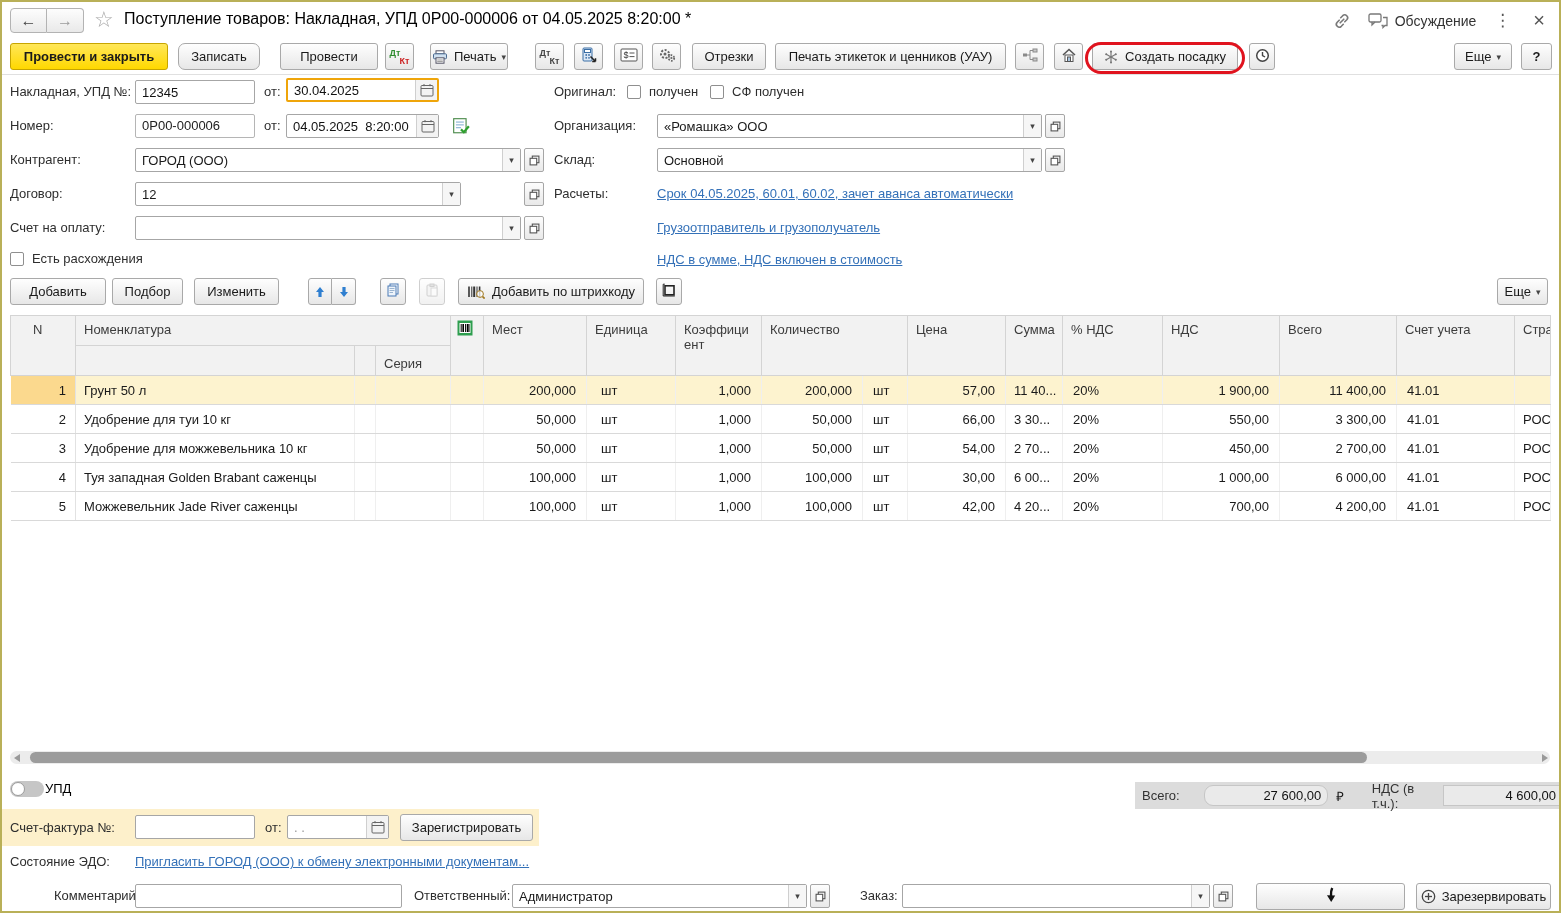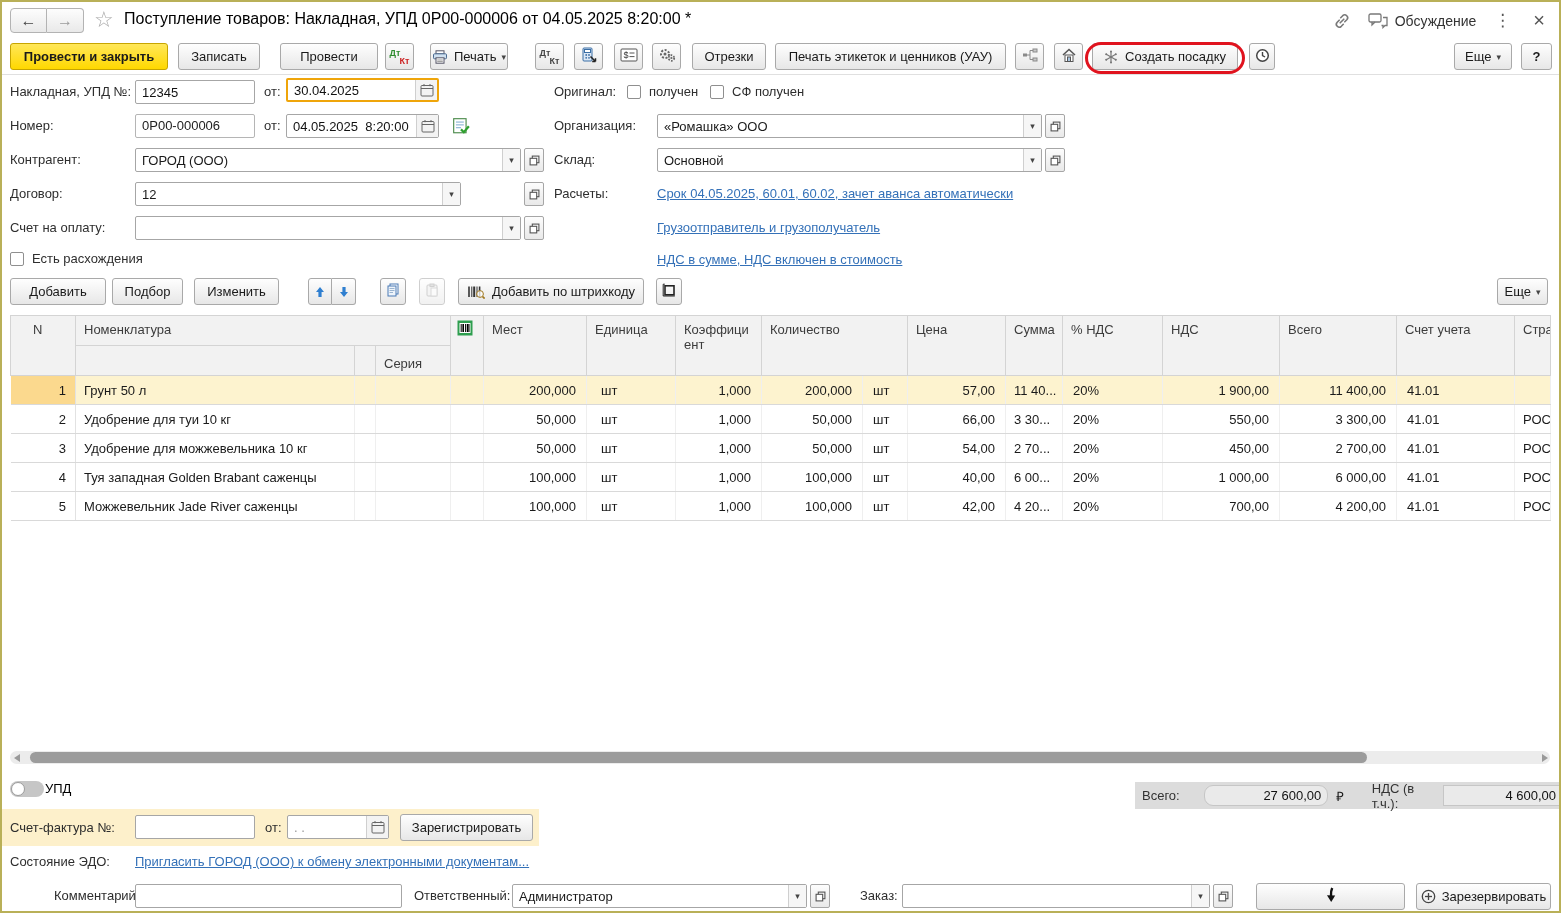--- a/index.html
+++ b/index.html
@@ -139,21 +139,21 @@
         </span>
         <span>Обсуждение</span>
       </span>
       <span class="kebab">⋮</span>
       <span class="closex">×</span>
     </div>
   </div>
 
   <div class="toolbar">
     <div class="btn primary" style="left:8px;width:158px;">Провести и закрыть</div>
-    <div class="btn" style="left:176px;width:82px;">Записать</div>
+    <div class="btn" style="left:176px;width:82px;border-radius:7px;">Записать</div>
     <div class="btn" style="left:278px;width:98px;">Провести</div>
     <div class="btn iconbtn" style="left:383px;">
       <span class="dtkt">
           <span class="dt">Дт</span>
           <span class="kt">Кт</span>
         </span>
     </div>
     <div class="btn" style="left:428px;width:78px;">
       <span class="icon-inline" style="margin-right:6px;">
         <svg width="16" height="14" viewBox="0 0 16 14">
@@ -541,21 +541,21 @@
       <td class="c-n">4</td>
       <td style="padding-left:8px;">Туя западная Golden Brabant саженцы</td>
       <td></td>
       <td></td>
       <td></td>
       <td class="num">100,000</td>
       <td style="padding-left:14px;">шт</td>
       <td class="num">1,000</td>
       <td class="num">100,000</td>
       <td>шт</td>
-      <td class="num">40,00</td>
+      <td class="num">30,00</td>
       <td style="padding:0 4px 0 8px;">6 00...</td>
       <td>20%</td>
       <td class="num">1 000,00</td>
       <td class="num">6 000,00</td>
       <td>41.01</td>
       <td style="padding:0 2px 0 8px;">РОС</td>
     </tr>
           <tr>
       <td class="c-n">5</td>
       <td style="padding-left:8px;">Можжевельник Jade River саженцы</td>

